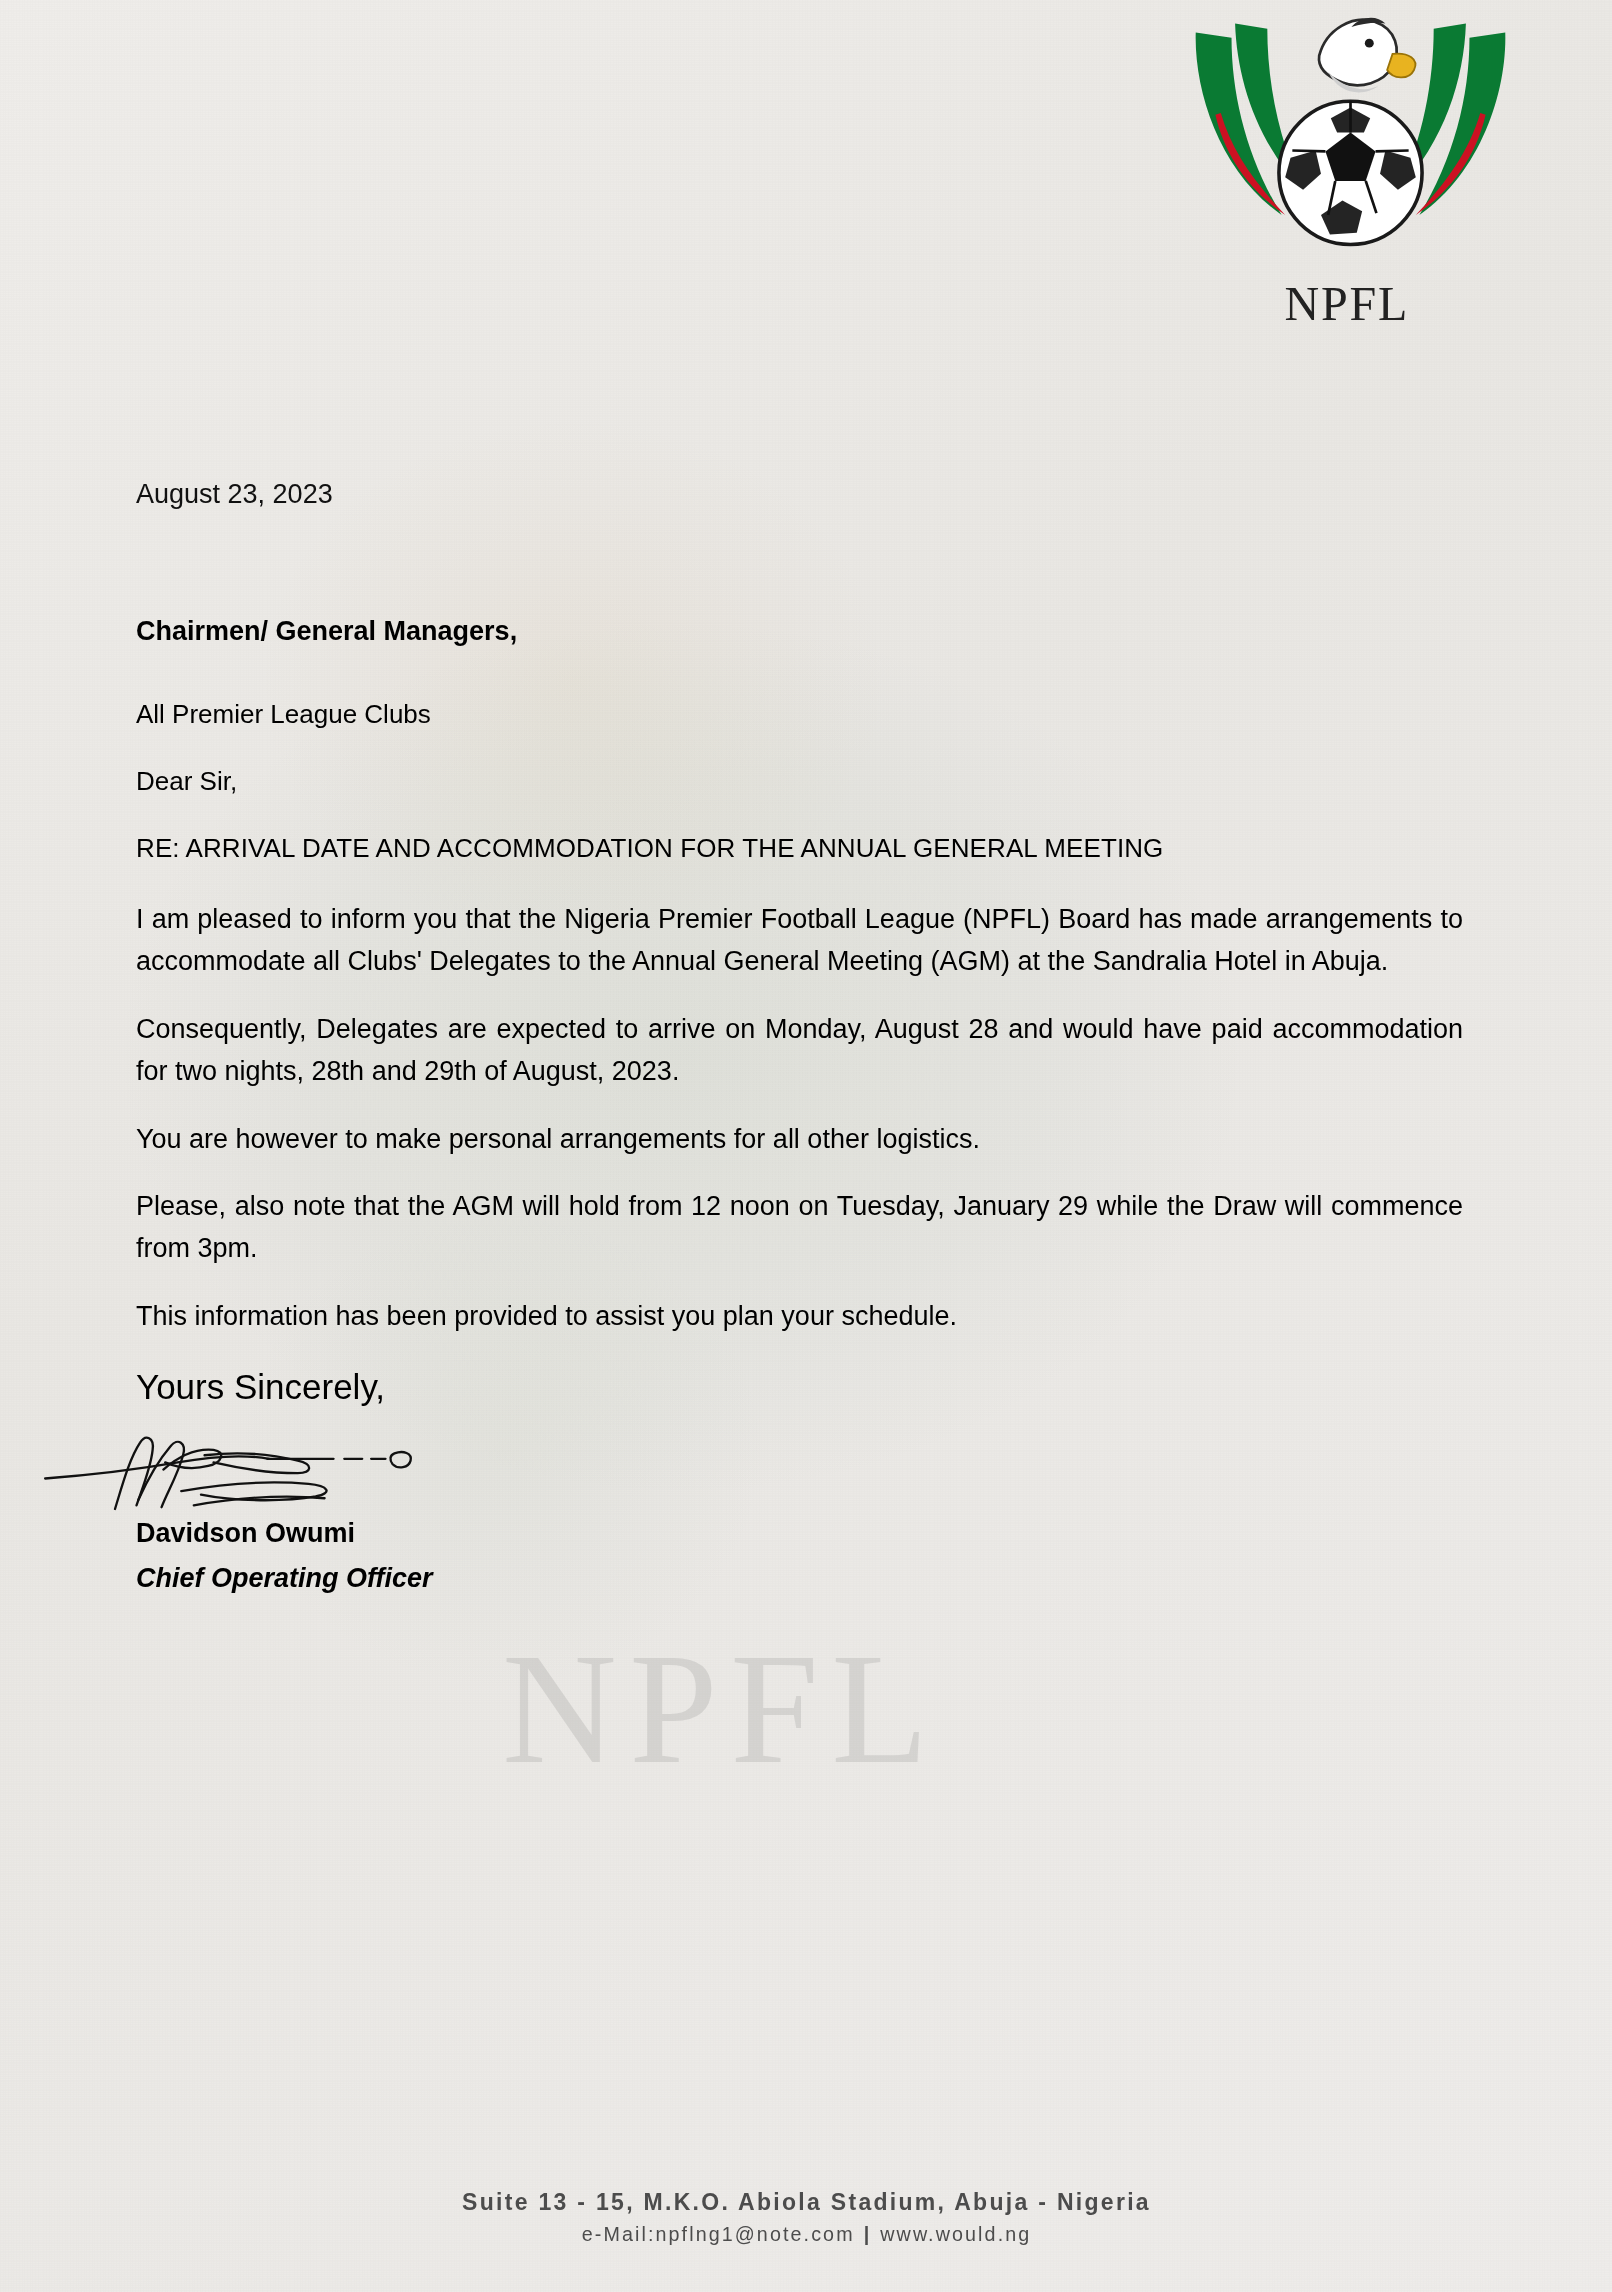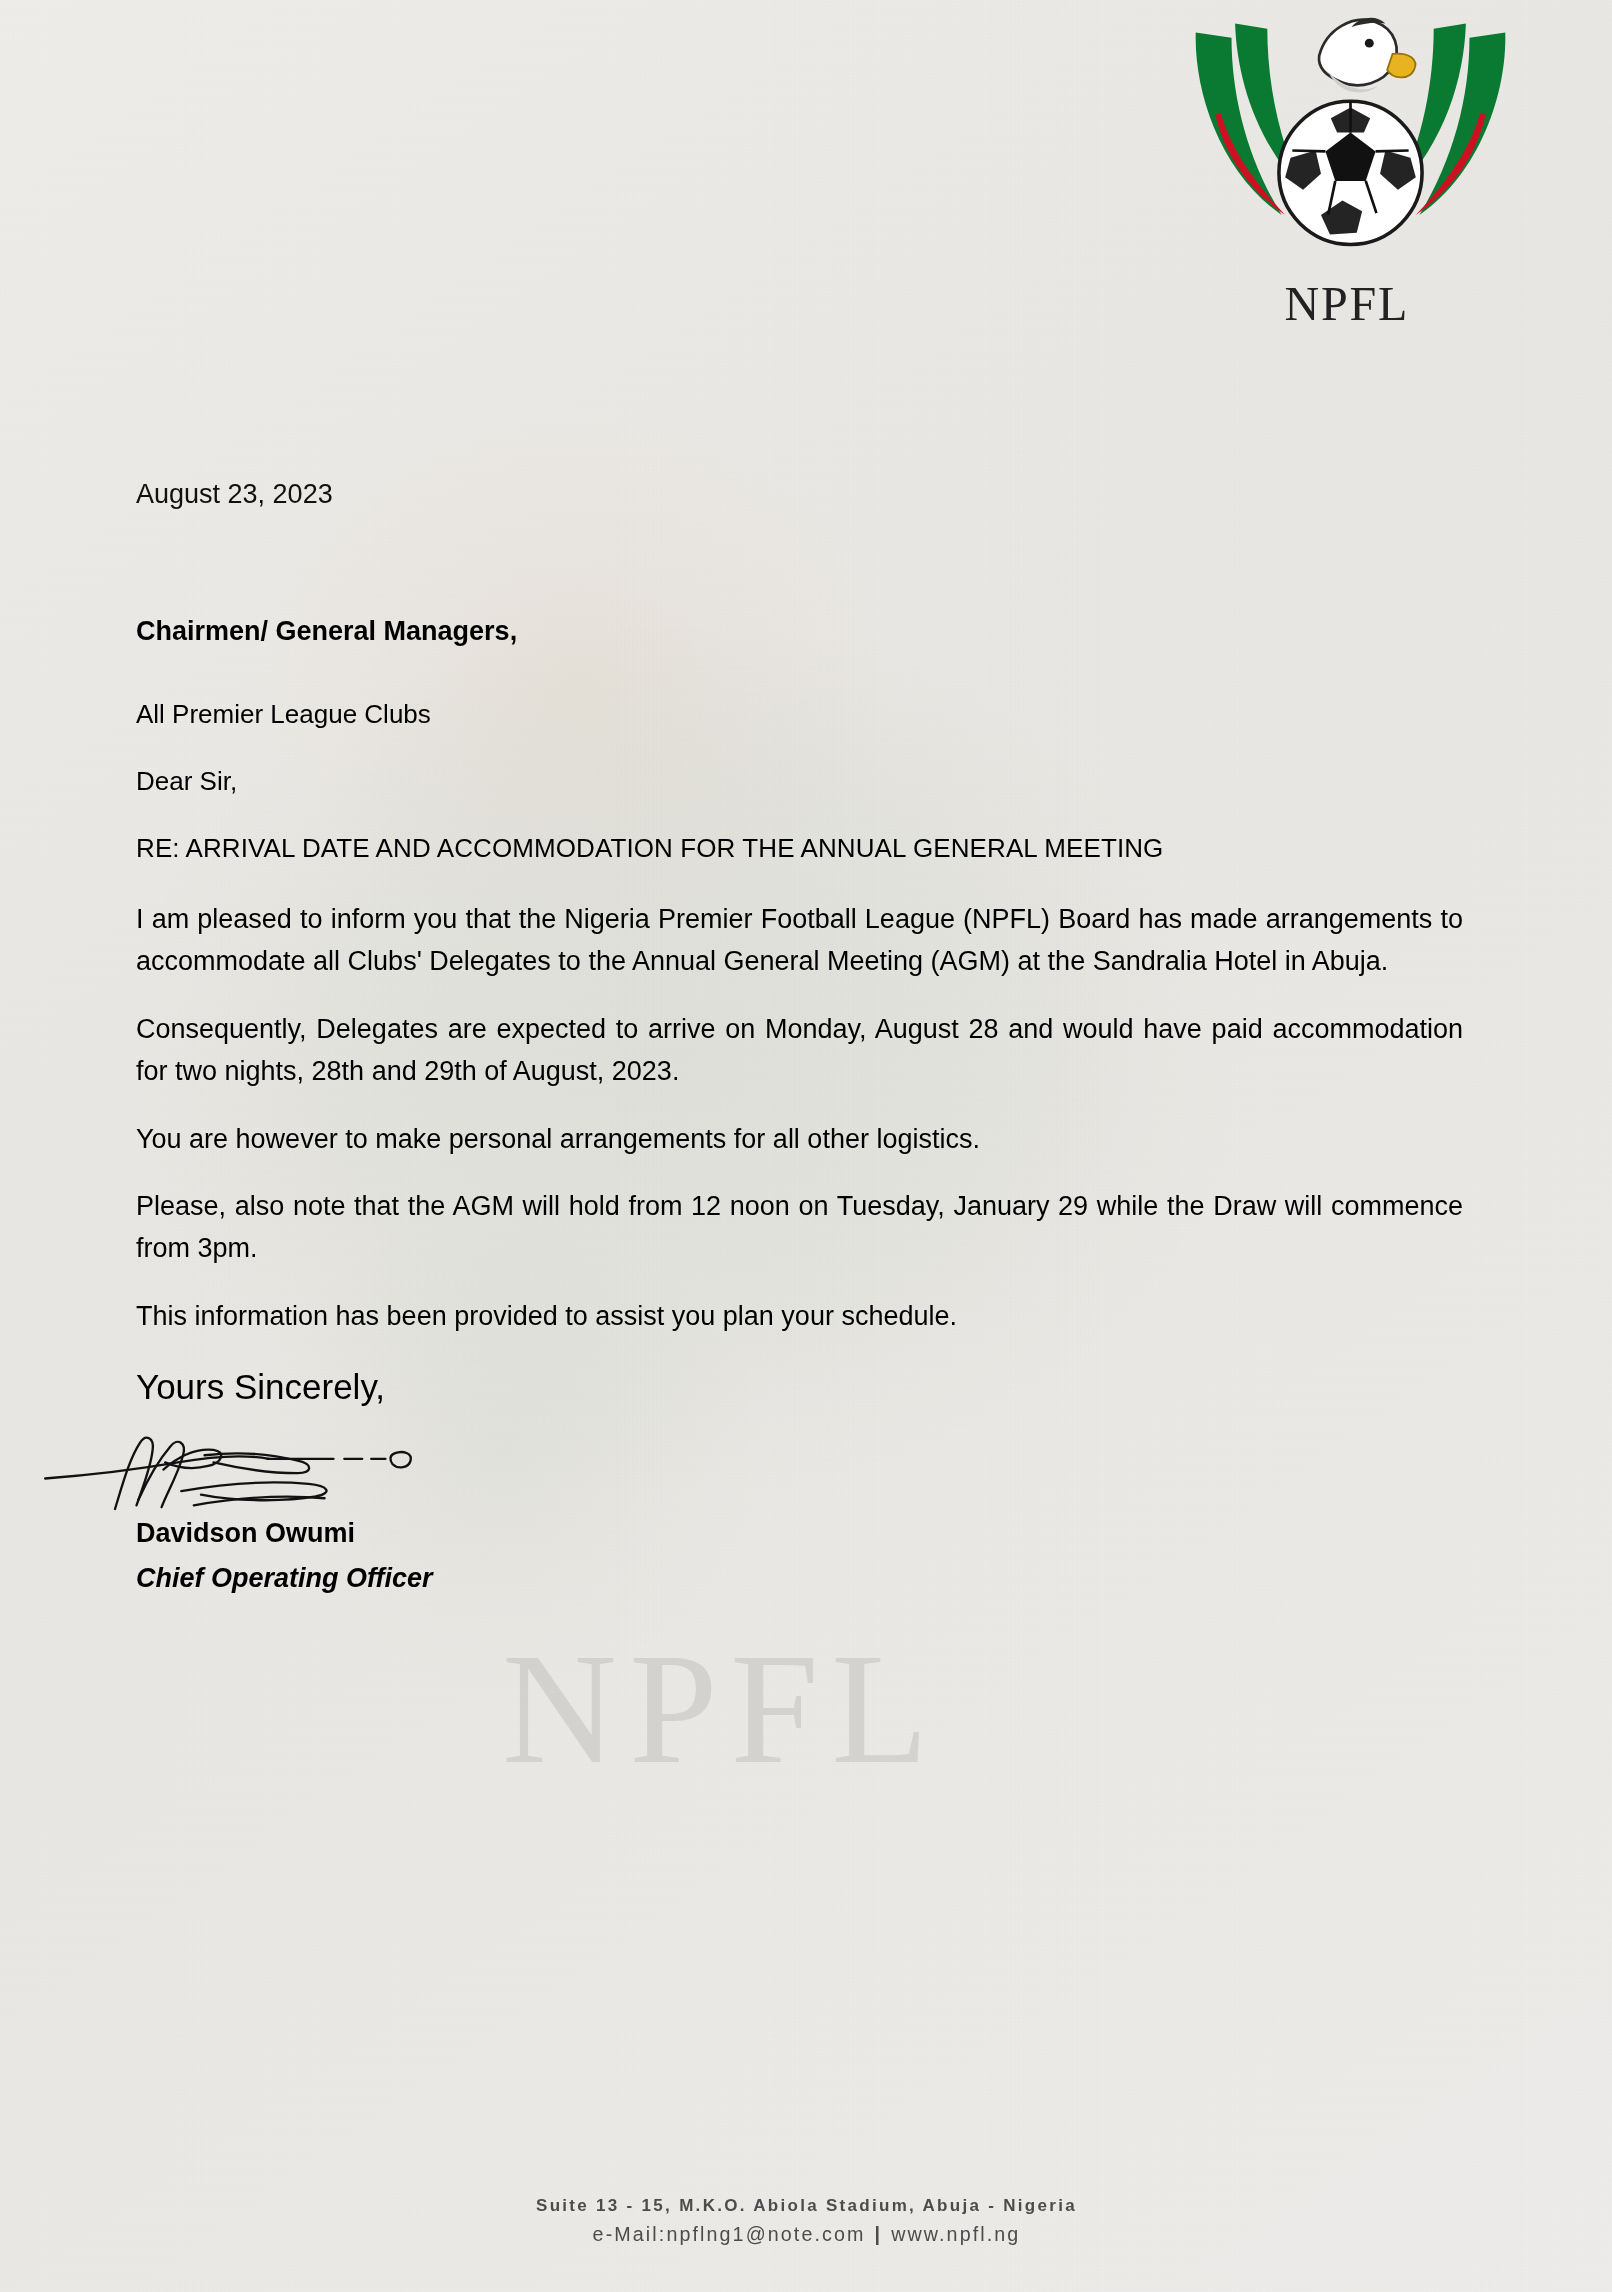--- a/index.html
+++ b/index.html
@@ -138,21 +138,21 @@
   
   .footer {
     position: absolute;
     left: 0;
     right: 0;
     bottom: 47px;
     text-align: center;
     color: #4c4c4c;
   }
   .footer .l1 {
-    font-size: 17px;
+    font-size: 23px;
     font-weight: bold;
     letter-spacing: 2.3px;
   }
   .footer .l2 {
     font-size: 19.7px;
     letter-spacing: 2.1px;
     margin-top: 7.2px;
   }
   .footer .sep { margin: 0 9px; font-weight: bold; }
 </style>
@@ -236,17 +236,17 @@
       </svg>
     </div>
 
     <div class="sig-name">Davidson Owumi</div>
     <div class="sig-title">Chief Operating Officer</div>
   </div>
 
   <div class="footer">
     <div class="l1">Suite 13 - 15, M.K.O. Abiola Stadium, Abuja - Nigeria</div>
     <div class="l2">
-      <span>e-Mail:</span><span>npflng1@note.com</span><span class="sep">|</span><span>www.npfl.ng</span>
+      <span>e-Mail:</span><span>npflng1@note.com</span><span class="sep">|</span><span>www.would.ng</span>
     </div>
   </div>
 </div>
 
 
 </body></html>

